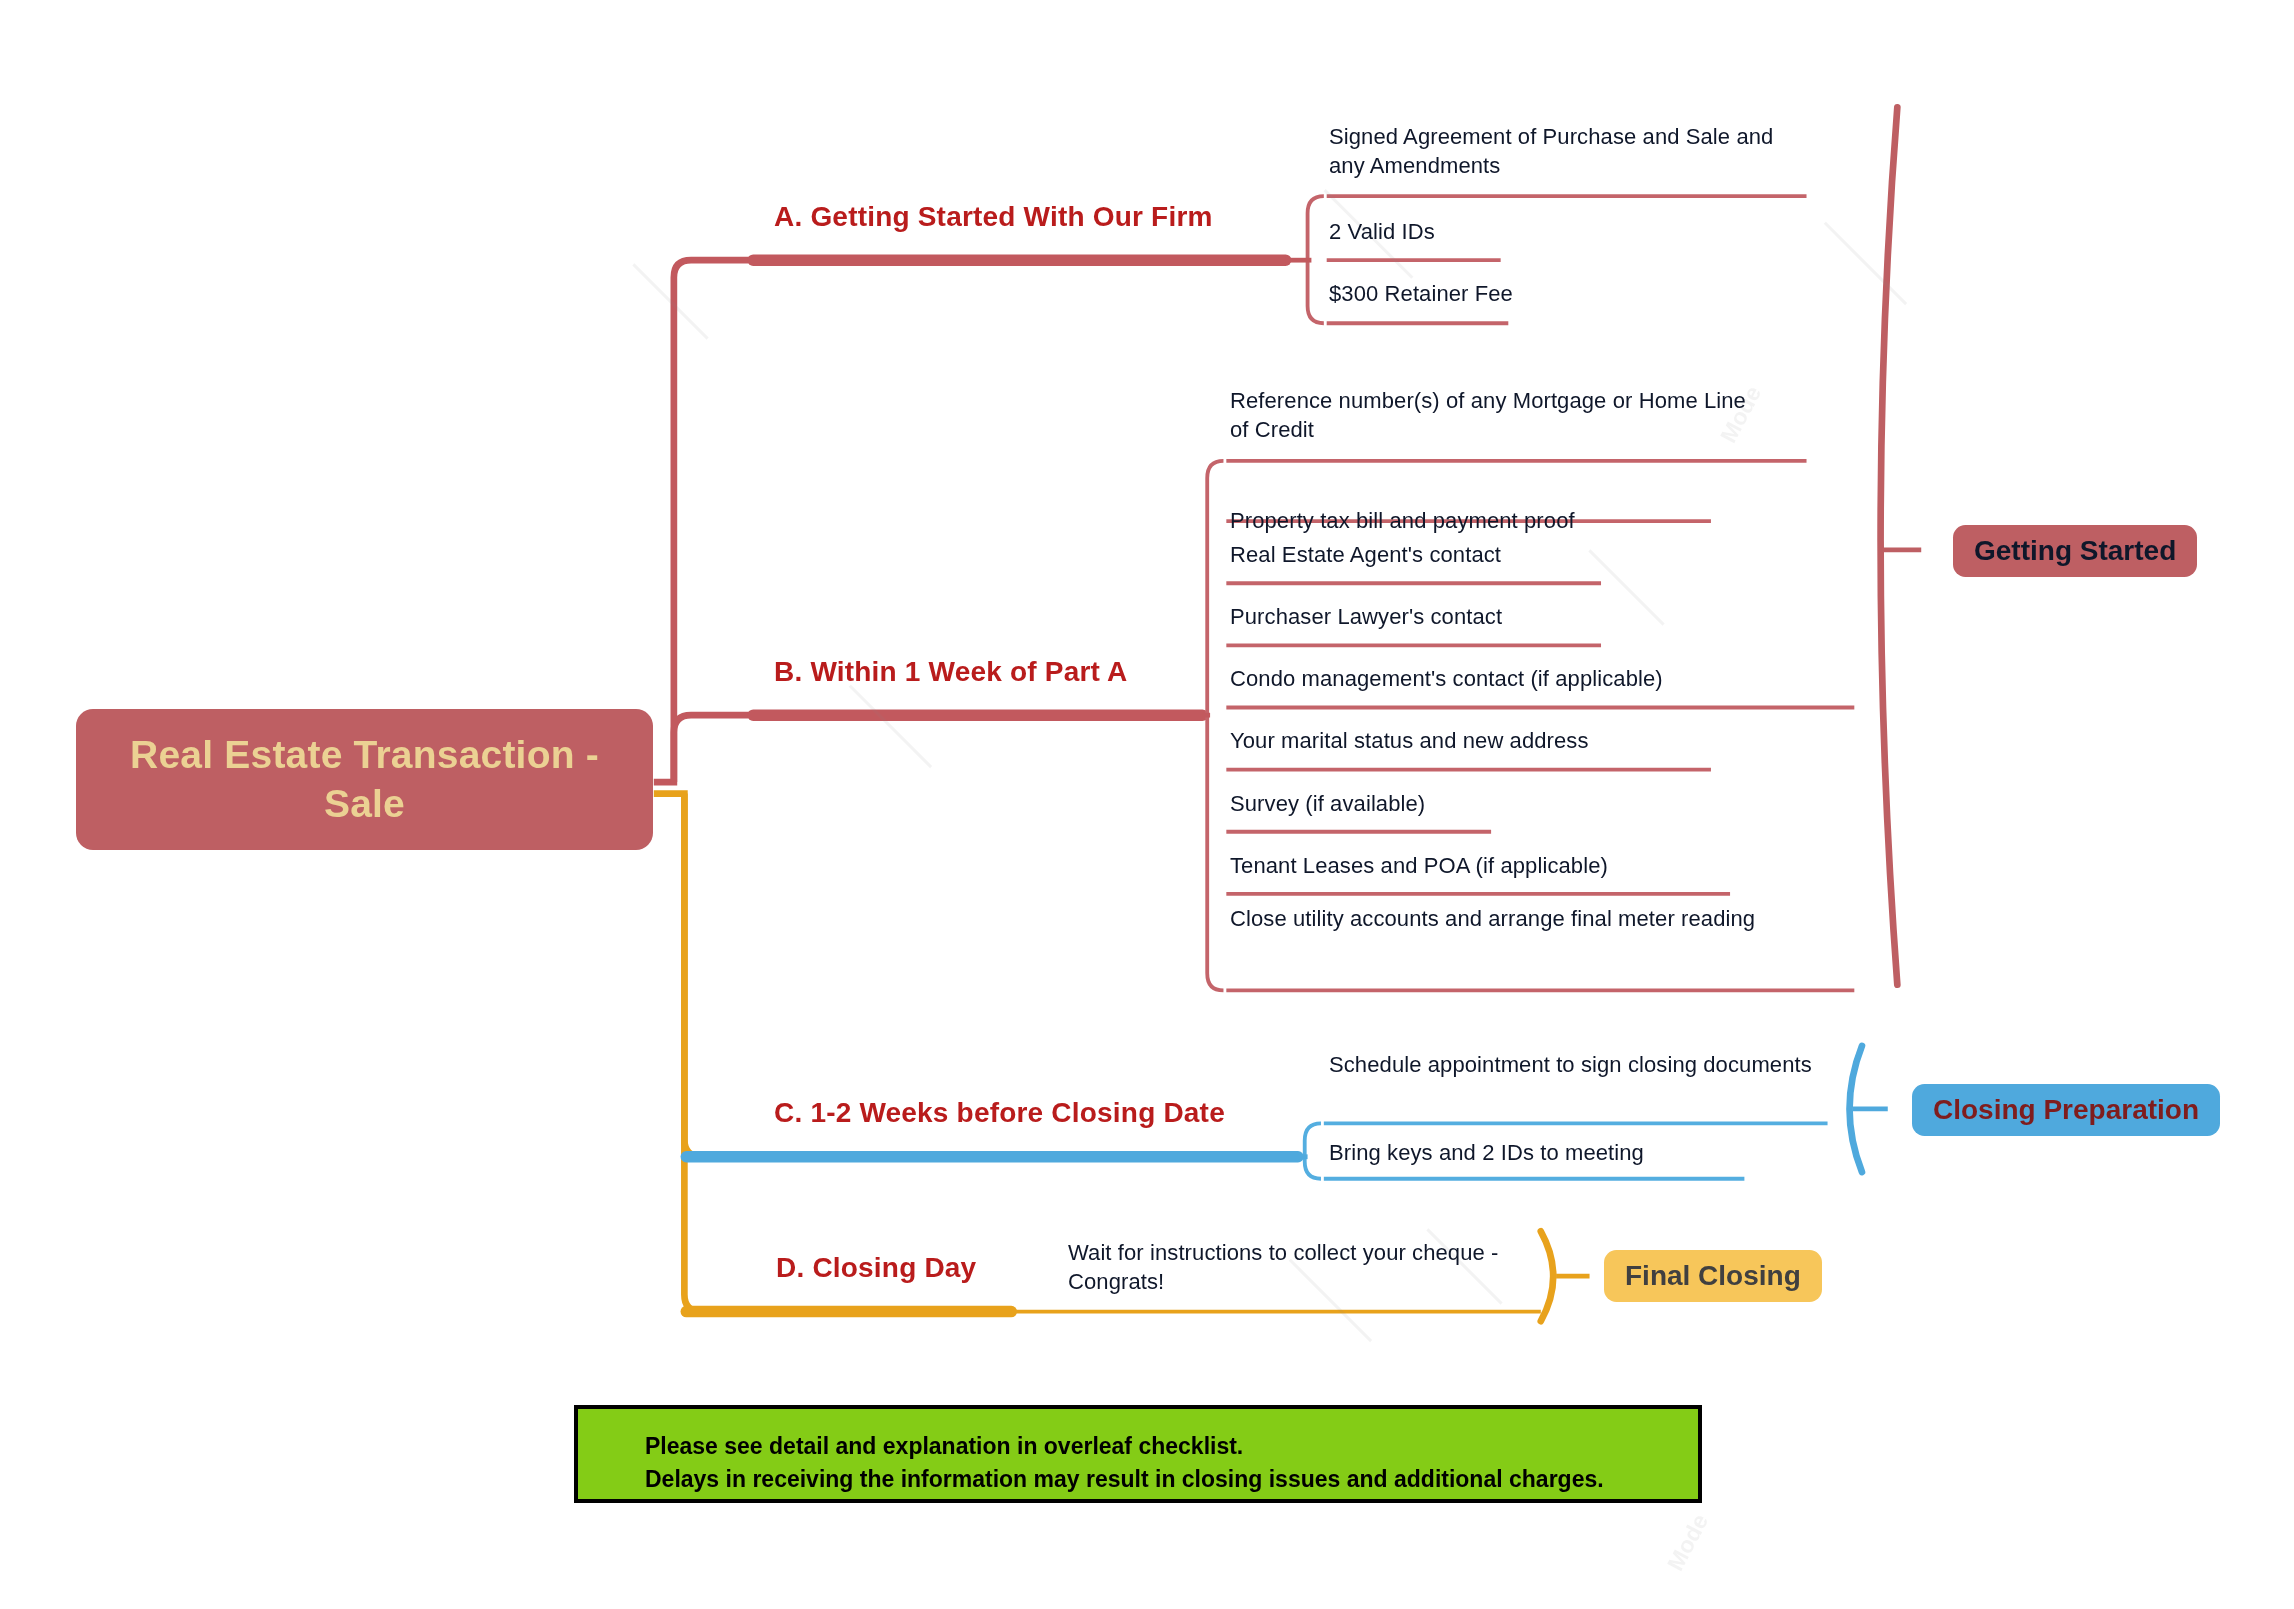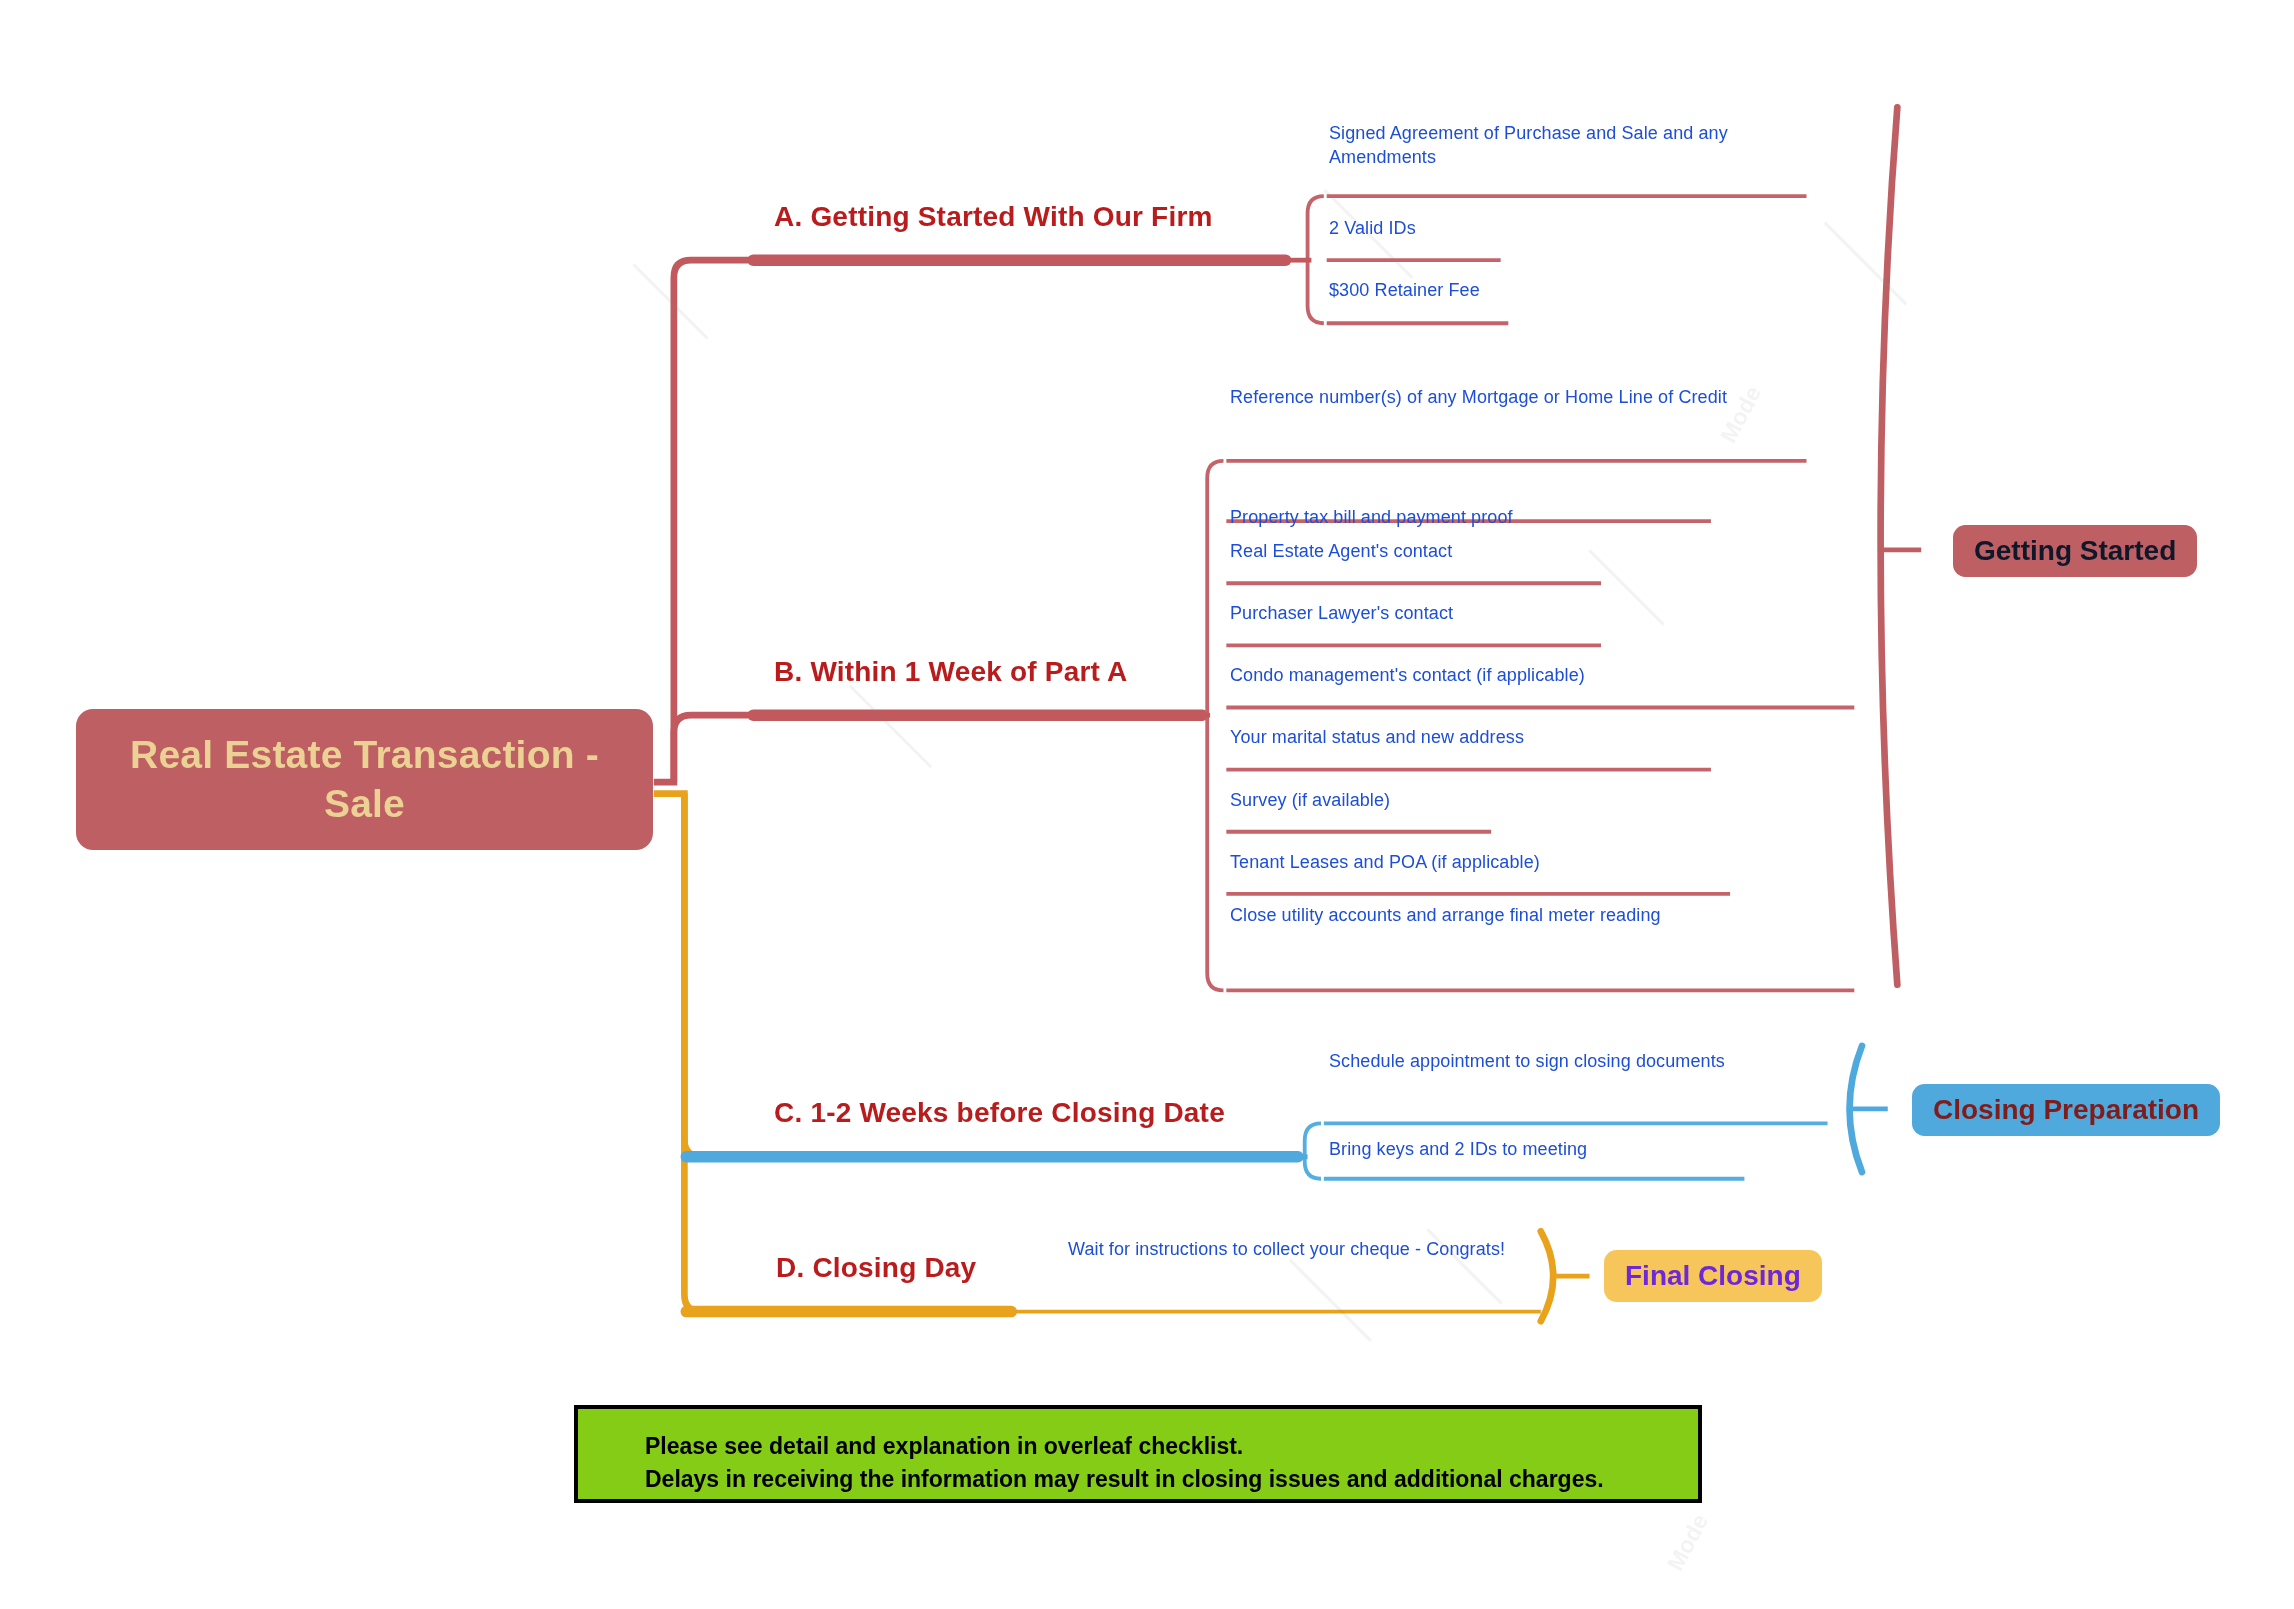--- a/index.html
+++ b/index.html
@@ -27,37 +27,37 @@
   
   .branch-label{
     position:absolute;
     font-size:28px;font-weight:bold;color:#b91c1c;
     white-space:nowrap;letter-spacing:0.2px;
   }
 
   
   .leaf{
     position:absolute;
-    font-size:18px;color:#1d4ed8;line-height:1.33;
+    font-size:22px;color:#0f172a;line-height:1.33;
     letter-spacing:0.1px;
   }
 
   
   .badge{
     position:absolute;
     border-radius:12.4px;
     display:flex;align-items:center;justify-content:center;
     font-size:28px;font-weight:bold;
     padding:0 21px;box-sizing:border-box;
     white-space:nowrap;
   }
   .badge-getting-started{background:#be5f63;color:#0f172a;}
   .badge-closing-prep{background:#4fa9dd;color:#7f1d1d;}
   .badge-final-closing{background:#f6c košик;}
-  .badge-final-closing{background:#f7c65a;color:#6d28d9;}
+  .badge-final-closing{background:#f7c65a;color:#404040;}
 
   
   .note-box{
     position:absolute;
     left:574px;top:1405px;width:1128px;height:98px;
     border:4.8px solid #000000;background:#84cc16;
     box-sizing:border-box;
     padding:21px 0 0 67px;
   }
   .note-line{

